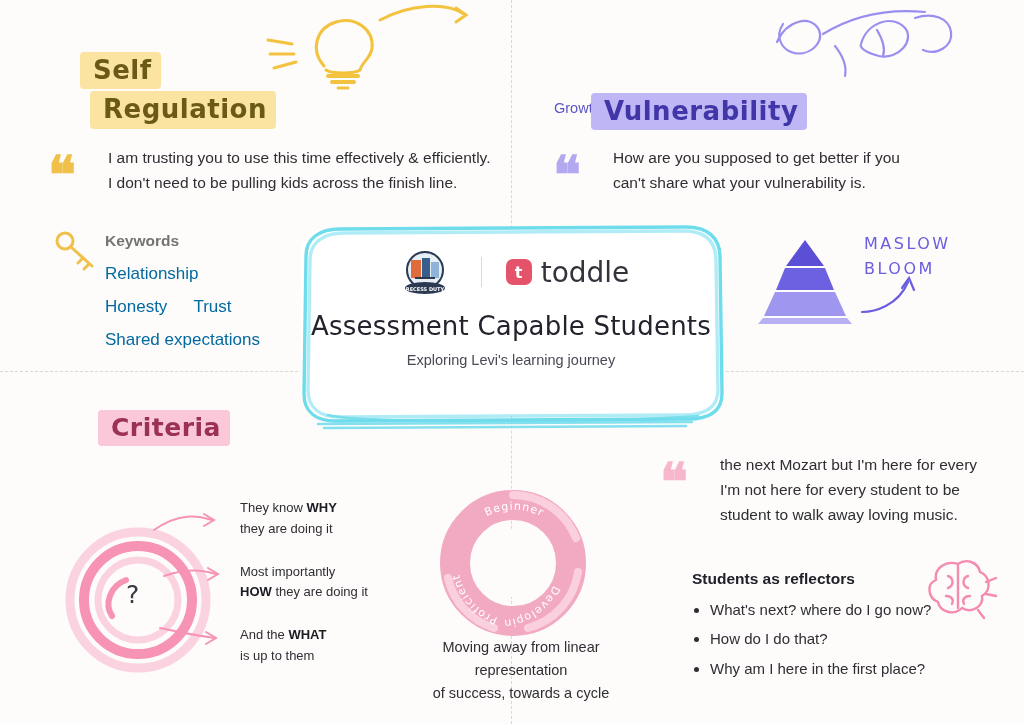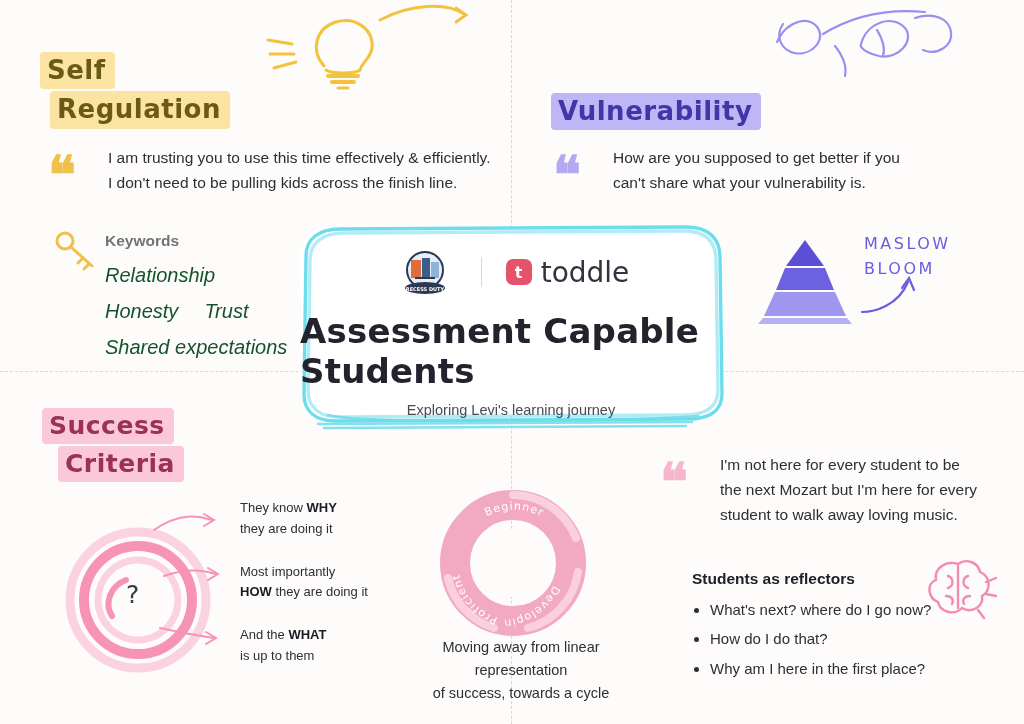--- a/index.html
+++ b/index.html
@@ -32,22 +32,23 @@
   
   .hl-title {
     position: absolute;
     font-family: "DejaVu Sans", sans-serif;
     font-weight: bold;
     line-height: 1.32;
     letter-spacing: .5px;
   }
   .hl-line {
     display: inline-block;
-    padding: 1px 9px 2px 7px;
+    padding: 1px 9px 2px 13px;
     border-radius: 4px;
+    margin-left: 40px;
   }
 
   #self-reg { left: 40px; top: 52px; font-size: 26px; color: #6b5a17; }
   #self-reg .hl-line { background: #fbe3a2; }
   #self-reg .l2 { margin-left: 10px; margin-top: 2px; }
 
   #vulnerability { left: 551px; top: 93px; font-size: 26px; color: #4036a8; }
   #vulnerability .hl-line { background: #bfb6f5; }
 
   #growth-lead {
@@ -89,21 +90,21 @@
   #quote-music .quote-mark { color: #f8b6cd; left: 0; top: 4px; }
   #quote-music .quote-text { margin-left: 60px; }
 
   
   #keywords { position: absolute; left: 48px; top: 232px; width: 300px; }
   #keywords .kw-head {
     font-size: 15.5px; font-weight: bold; color: #737373;
     margin-left: 57px;
   }
   #keywords .kw-list { margin-left: 57px; margin-top: 14px; }
-  #keywords .kw-row { font-size: 20px; color: #14532d; margin-bottom: 13px; font-style: italic; }
+  #keywords .kw-row { font-size: 17px; color: #0369a1; margin-bottom: 13px; }
   #keywords .kw-row .sp { display: inline-block; width: 26px; }
   .key-icon { position: absolute; left: 4px; top: -4px; }
 
   
   #center-card {
     position: absolute;
     left: 300px; top: 228px;
     width: 422px; height: 188px;
   }
   #card-content {
@@ -128,21 +129,21 @@
     display: flex; align-items: center; justify-content: center;
     font-family: "DejaVu Sans", sans-serif;
   }
   .toddle-word {
     font-size: 28px; color: #33333d;
     font-family: "DejaVu Sans", sans-serif;
   }
   #card-title {
     margin-top: 17px;
     font-family: "DejaVu Sans", sans-serif;
-    font-size: 34px; font-weight: bold;
+    font-size: 26px; font-weight: normal;
     color: #23232e; letter-spacing: .2px;
   }
   #card-sub {
     margin-top: 11px;
     font-size: 14.5px; color: #4a4a55;
   }
 
   
   #pyramid-wrap { position: absolute; left: 740px; top: 236px; }
   #maslow-label {
@@ -310,21 +311,20 @@
           <span class="toddle-mark">t</span>
           <span class="toddle-word">toddle</span>
         </div>
       </div>
       <div id="card-title">Assessment Capable Students</div>
       <div id="card-sub">Exploring Levi's learning journey</div>
     </div>
   </div>
 
   <div class="hl-title" id="success-criteria">
-    <div><span class="hl-line">Success</span></div>
     <div class="l2"><span class="hl-line">Criteria</span></div>
   </div>
 
   <svg id="q-circle" viewBox="0 0 160 160">
     <g fill="none" stroke-linecap="round">
       <circle cx="78" cy="80" r="68" stroke="#fbd3e0" stroke-width="9"></circle>
       <circle cx="78" cy="80" r="54" stroke="#f793b5" stroke-width="10"></circle>
       <circle cx="78" cy="80" r="40" stroke="#fbd3e0" stroke-width="7"></circle>
       <path d="M52,96 C44,84 50,66 66,60" stroke="#f793b5" stroke-width="6"></path>
     </g>
@@ -382,22 +382,22 @@
   </svg>
 
   <div id="cycle-caption">
     <div>Moving away from linear representation</div>
     <div>of success, towards a cycle</div>
   </div>
 
   <div class="quote-block" id="quote-music">
     <span class="quote-mark">❝</span>
     <div class="quote-text">
+      <div>the next Mozart but I'm here for every</div>
       <div>I'm not here for every student to be</div>
-      <div>the next Mozart but I'm here for every</div>
       <div>student to walk away loving music.</div>
     </div>
   </div>
 
   <div id="reflectors">
     <div class="rf-head">Students as reflectors</div>
     <ul>
       <li>What's next? where do I go now?</li>
       <li>How do I do that?</li>
       <li>Why am I here in the first place?</li>

